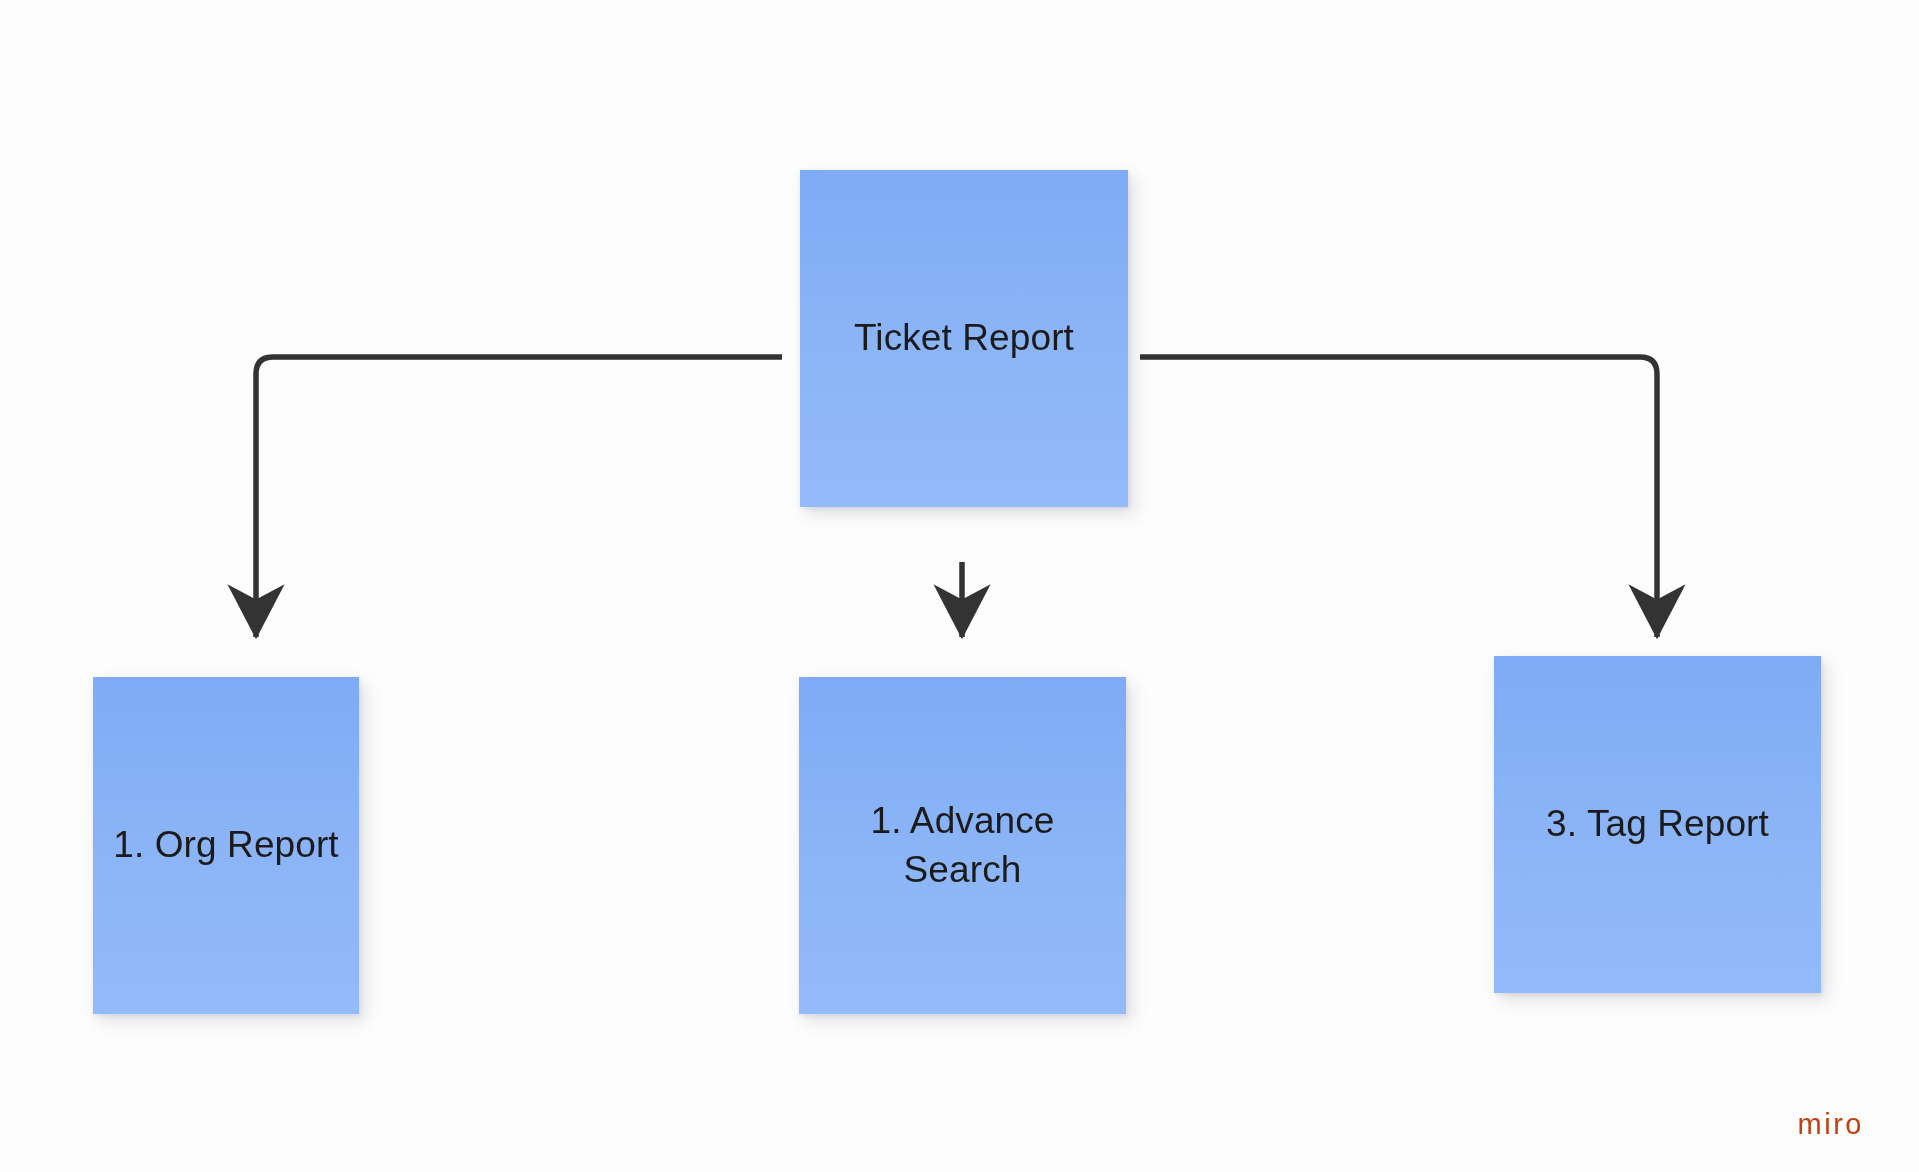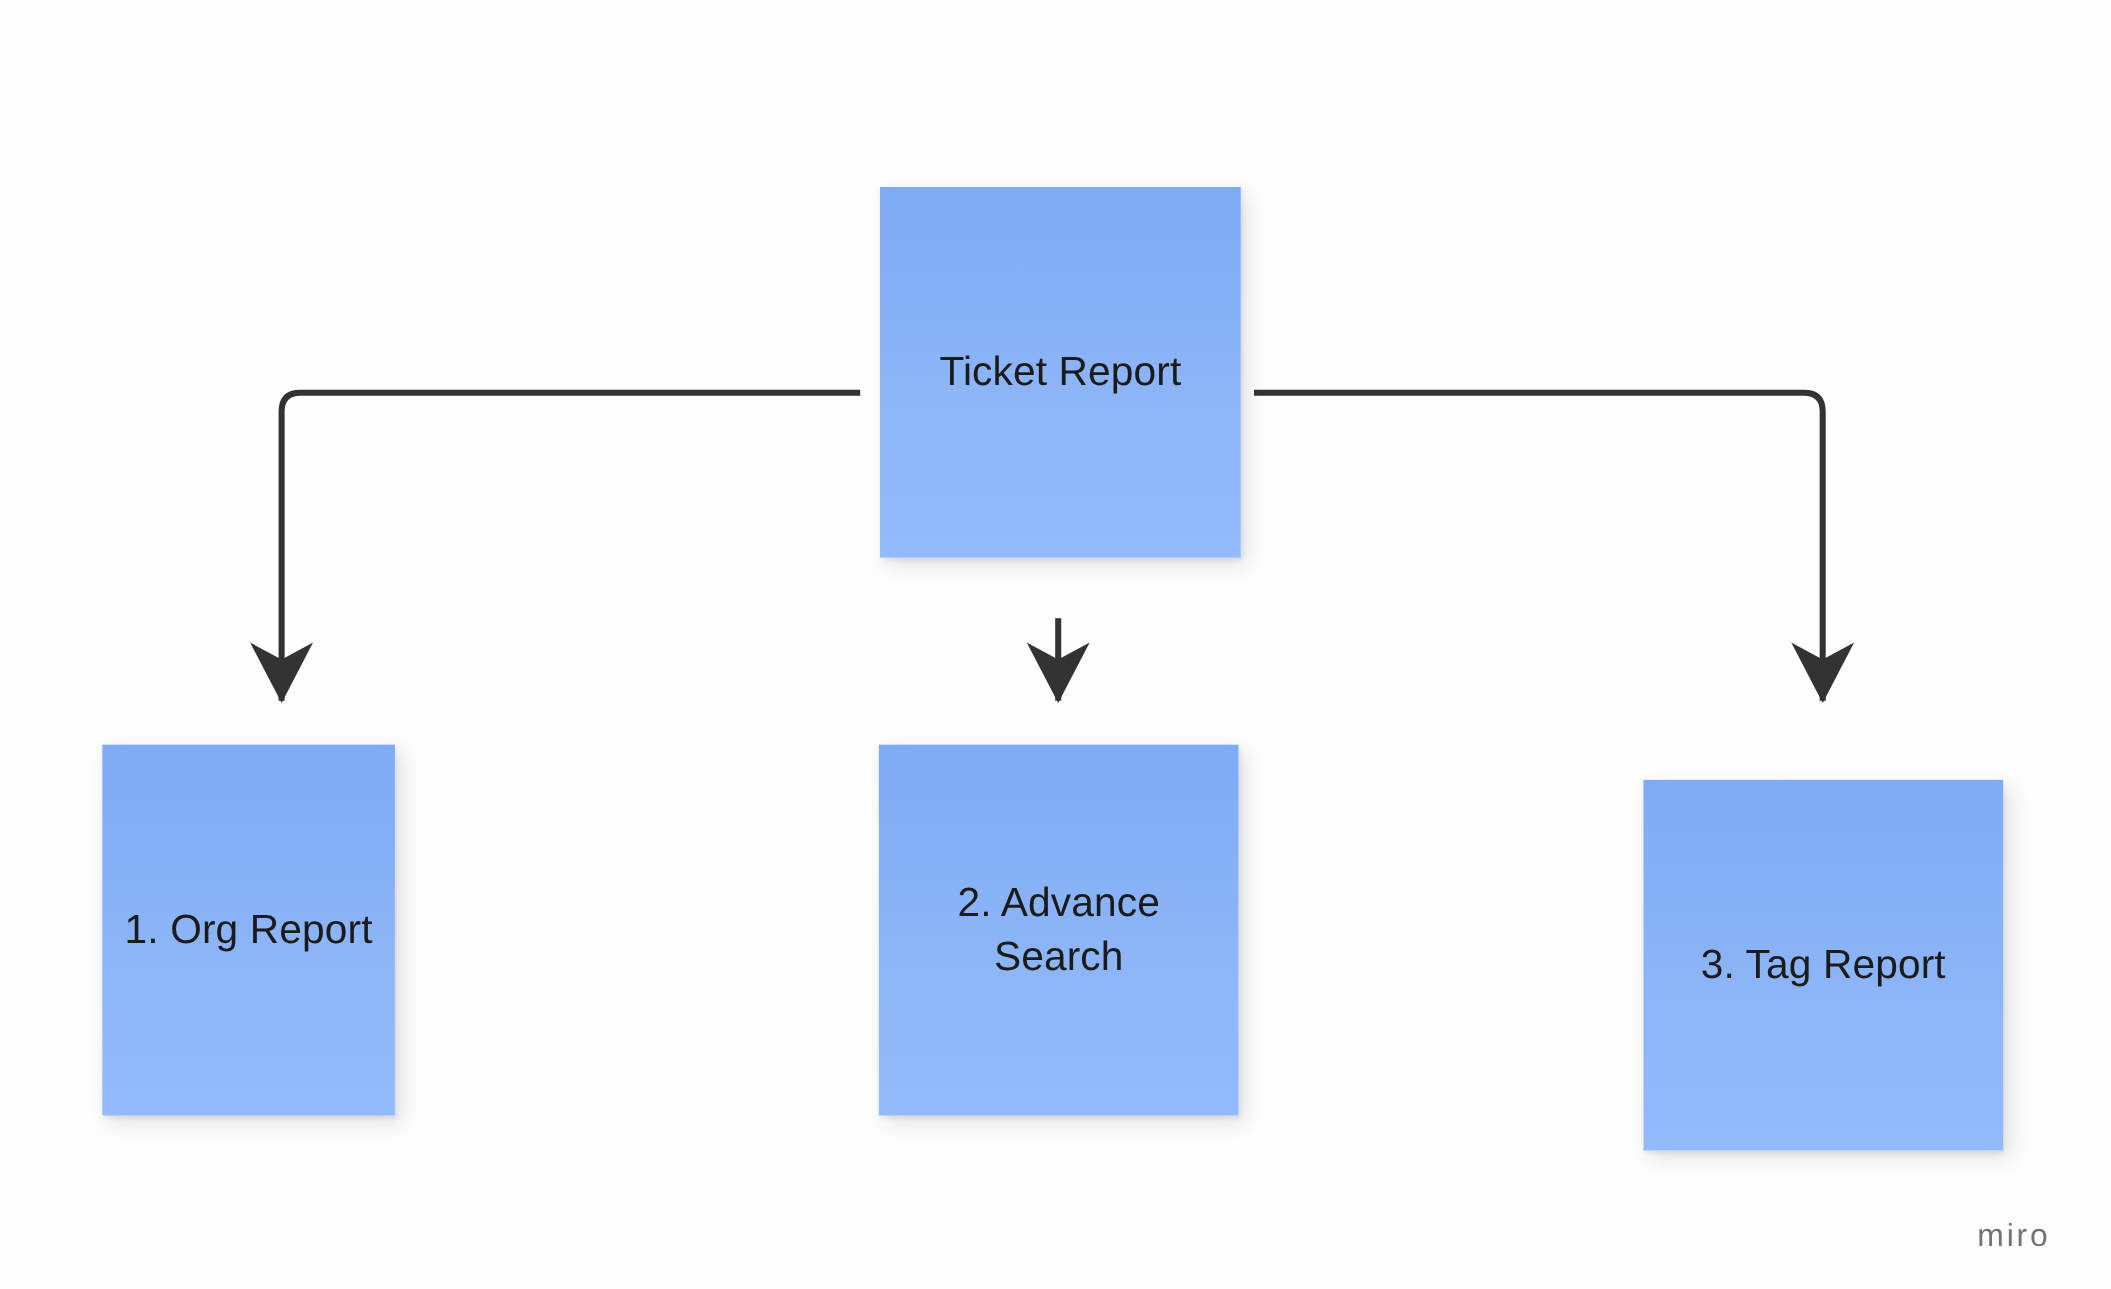--- a/index.html
+++ b/index.html
@@ -66,38 +66,38 @@
     height: 337px;
   }
   #node-advance-search {
     left: 799px;
     top: 677px;
     width: 327px;
     height: 337px;
   }
   #node-tag-report {
     left: 1494px;
-    top: 709px;
+    top: 656px;
     width: 327px;
     height: 337px;
   }
 
   .node-label {
     display: block;
     max-width: 100%;
     white-space: pre-line;
   }
 
   
   #miro-watermark {
     position: absolute;
     right: 55px;
     bottom: 31px;
     z-index: 3;
-    color: #737373;
+    color: #c2410c;
     font-size: 29px;
     letter-spacing: 2.5px;
     font-weight: 400;
     user-select: none;
   }
 </style>
 </head>
 <body>
 
 <div id="canvas">
@@ -120,21 +120,21 @@
 
   <div class="node" id="node-ticket-report">
     <span class="node-label">Ticket Report</span>
   </div>
 
   <div class="node" id="node-org-report">
     <span class="node-label">1. Org Report</span>
   </div>
 
   <div class="node" id="node-advance-search">
-    <span class="node-label">2. Advance
+    <span class="node-label">1. Advance
 Search</span>
   </div>
 
   <div class="node" id="node-tag-report">
     <span class="node-label">3. Tag Report</span>
   </div>
 
   <div id="miro-watermark">miro</div>
 
 </div>

